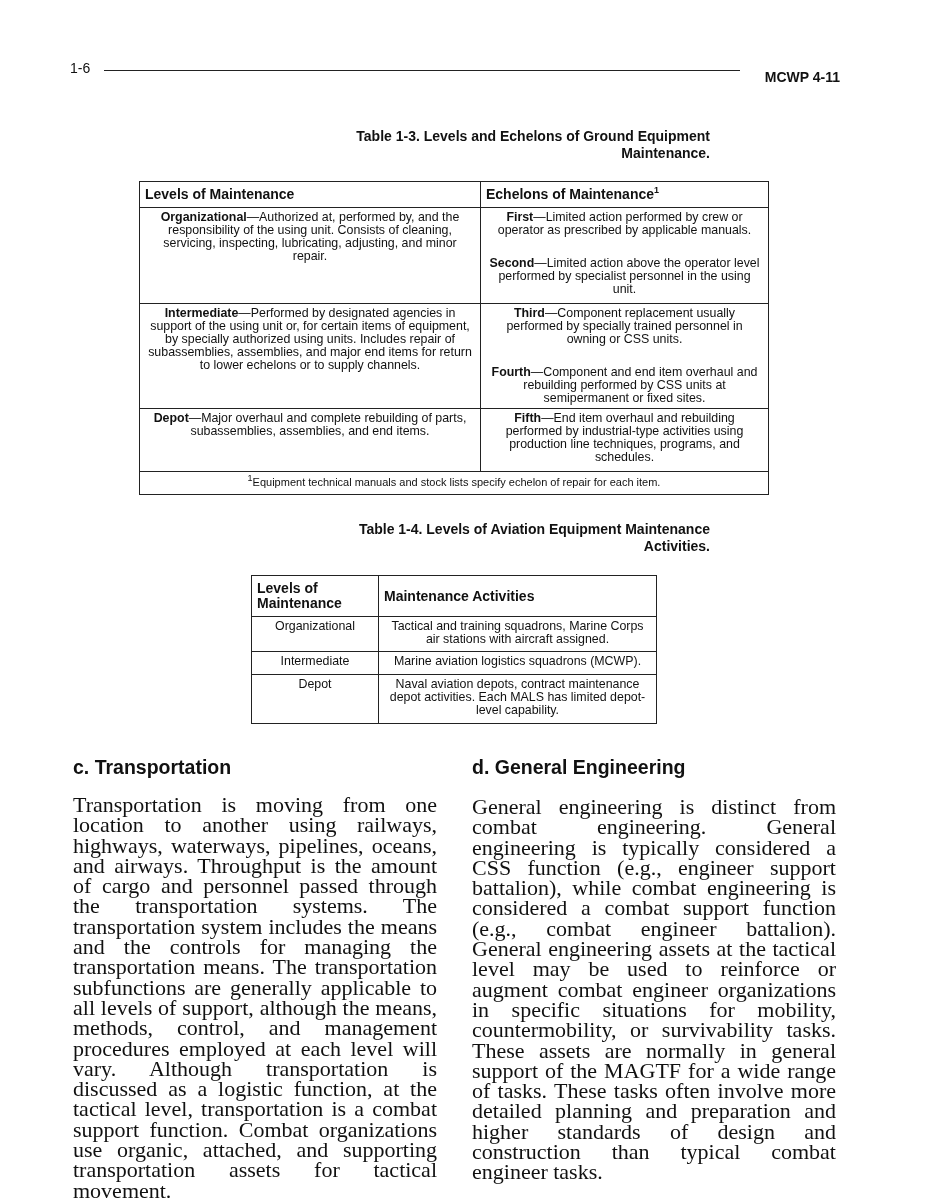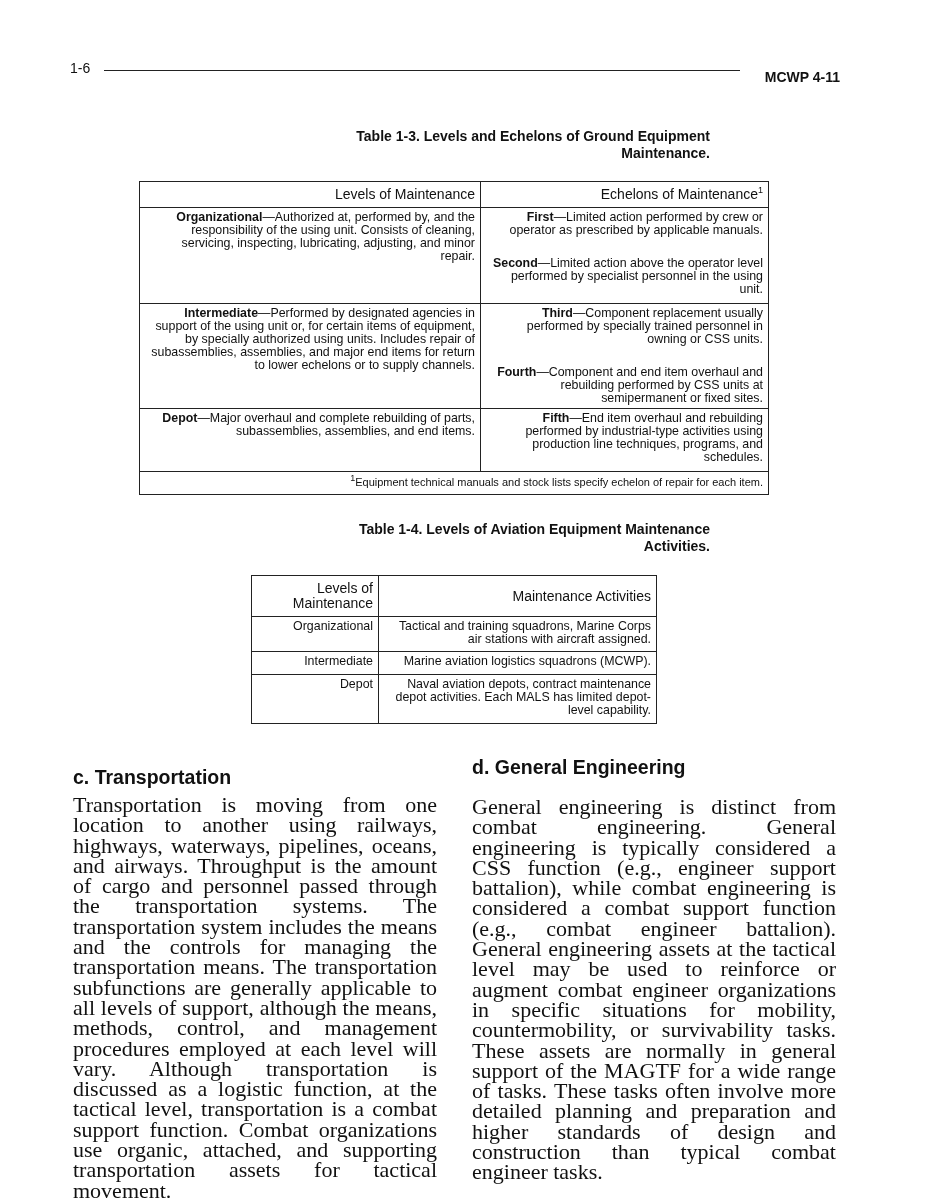--- a/index.html
+++ b/index.html
@@ -7,22 +7,22 @@
 
     
     .run-head { position: absolute; top: 60px; left: 70px; width: 770px; height: 20px; }
     .run-head .pg { position: absolute; left: 0; top: 0; font-weight: normal; font-size: 14px; font-family: "Liberation Sans", sans-serif; }
     .run-head .rule { position: absolute; left: 34px; right: 100px; top: 10px; border-top: 1px solid #222; }
     .run-head .pub { position: absolute; right: 0; top: 0; font-weight: bold; font-size: 14px; font-family: "Liberation Sans", sans-serif; margin-top: 9px; }
 
     .caption { position: absolute; text-align: right; font-weight: bold; font-size: 14px; line-height: 17px; font-family: "Liberation Sans", sans-serif; }
 
     table.grid { position: absolute; border-collapse: collapse; font-family: "Liberation Sans", sans-serif; font-size: 12.4px; line-height: 13px; }
-    table.grid td, table.grid th { border: 1.5px solid #222; vertical-align: top; padding: 3px 5px 3px 5px; text-align: right; }
-    table.grid th { font-weight: normal; font-size: 14px; text-align: right; vertical-align: middle; line-height: 15px; }
+    table.grid td, table.grid th { border: 1.5px solid #222; vertical-align: top; padding: 3px 5px 3px 5px; text-align: center; }
+    table.grid th { font-weight: bold; font-size: 14px; text-align: left; vertical-align: middle; line-height: 15px; }
     table.grid b { font-weight: bold; }
     .sub { display: block; margin-top: 20px; }
     sup { font-size: 9px; line-height: 0; }
 
     #t1 { left: 139px; top: 181px; width: 630px; }
     #t1 th { height: 21px; padding: 2px 5px; }
     #t1 td.c1 { width: 330px; }
     #t1 tr.r1 td { height: 89px; }
     #t1 tr.r2 td { height: 88px; }
     #t1 tr.r3 td { height: 56px; }
@@ -103,17 +103,17 @@
     <td class="c1">Intermediate</td>
     <td>Marine aviation logistics squadrons (MCWP).</td>
   </tr>
   <tr class="a3">
     <td class="c1">Depot</td>
     <td>Naval aviation depots, contract maintenance depot activities. Each MALS has limited depot-level capability.</td>
   </tr>
 </tbody>
   </table>
 
-<div class="section-title" style="left:73px; top:756px;margin-top:10px;">c.  Transportation</div>
+<div class="section-title" style="left:73px; top:756px;">c.  Transportation</div>
 <div class="body-text" style="left:73px; top:795px;">Transportation is moving from one location to another using railways, highways, waterways, pipelines, oceans, and airways. Throughput is the amount of cargo and personnel passed through the transportation systems. The transportation system includes the means and the controls for managing the transportation means. The transportation subfunctions are generally applicable to all levels of support, although the means, methods, control, and management procedures employed at each level will vary. Although transportation is discussed as a logistic function, at the tactical level, transportation is a combat support function. Combat organizations use organic, attached, and supporting transportation assets for tactical movement.</div>
 
 <div class="section-title" style="left:472px; top:756px;">d.  General Engineering</div>
 <div class="body-text" style="left:472px; top:797px;">General engineering is distinct from combat engineering. General engineering is typically considered a CSS function (e.g., engineer support battalion), while combat engineering is considered a combat support function (e.g., combat engineer battalion). General engineering assets at the tactical level may be used to reinforce or augment combat engineer organizations in specific situations for mobility, countermobility, or survivability tasks. These assets are normally in general support of the MAGTF for a wide range of tasks. These tasks often involve more detailed planning and preparation and higher standards of design and construction than typical combat engineer tasks.</div>
 
 </body></html>

